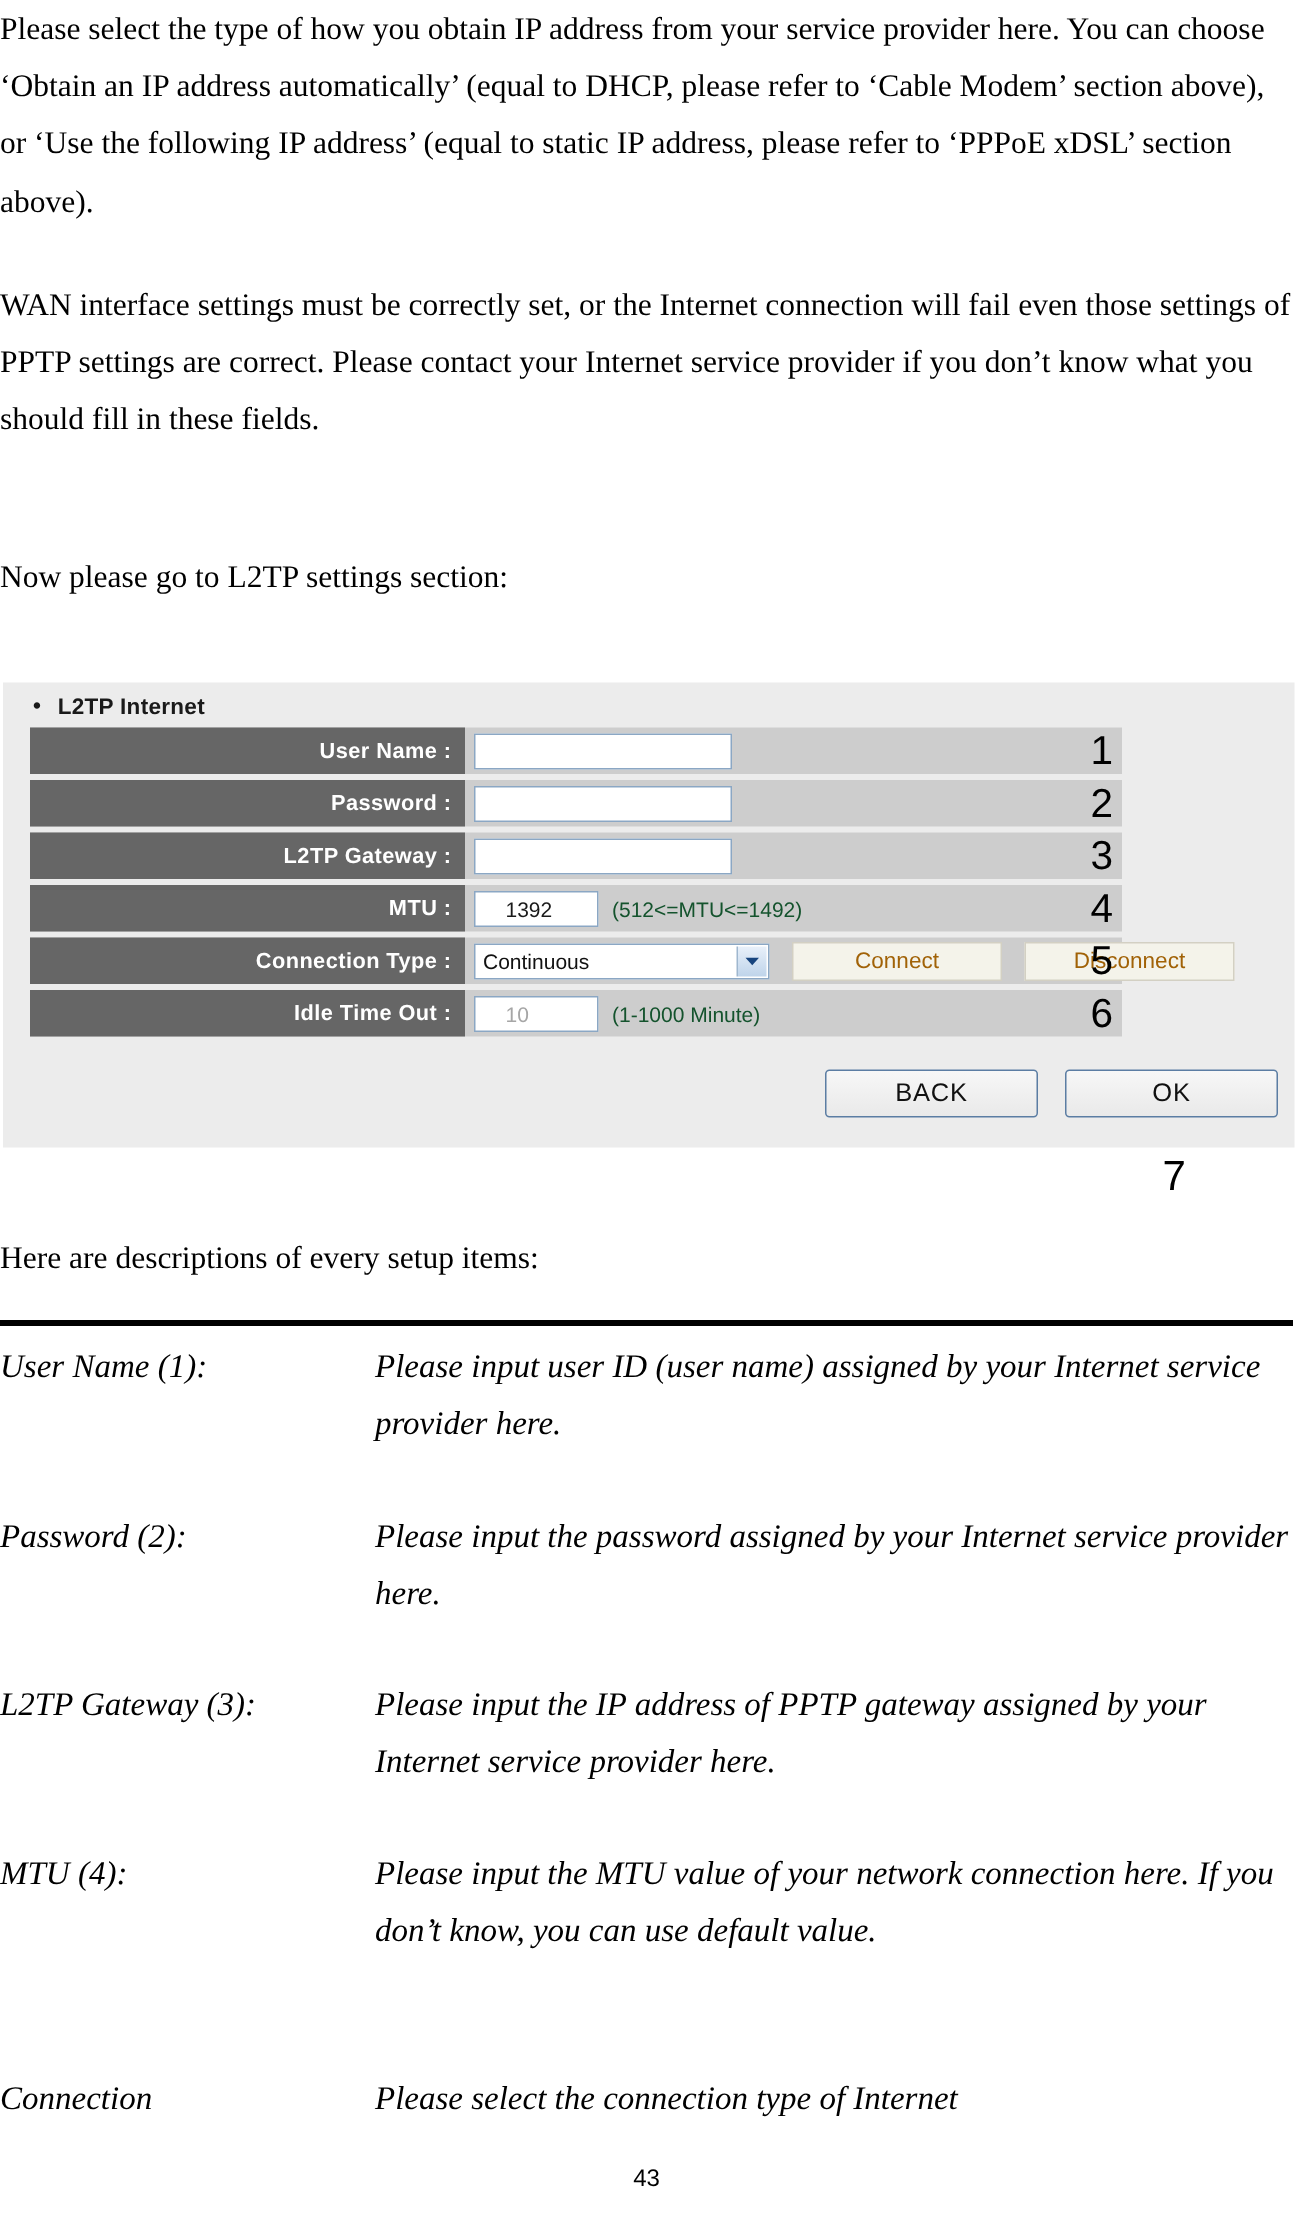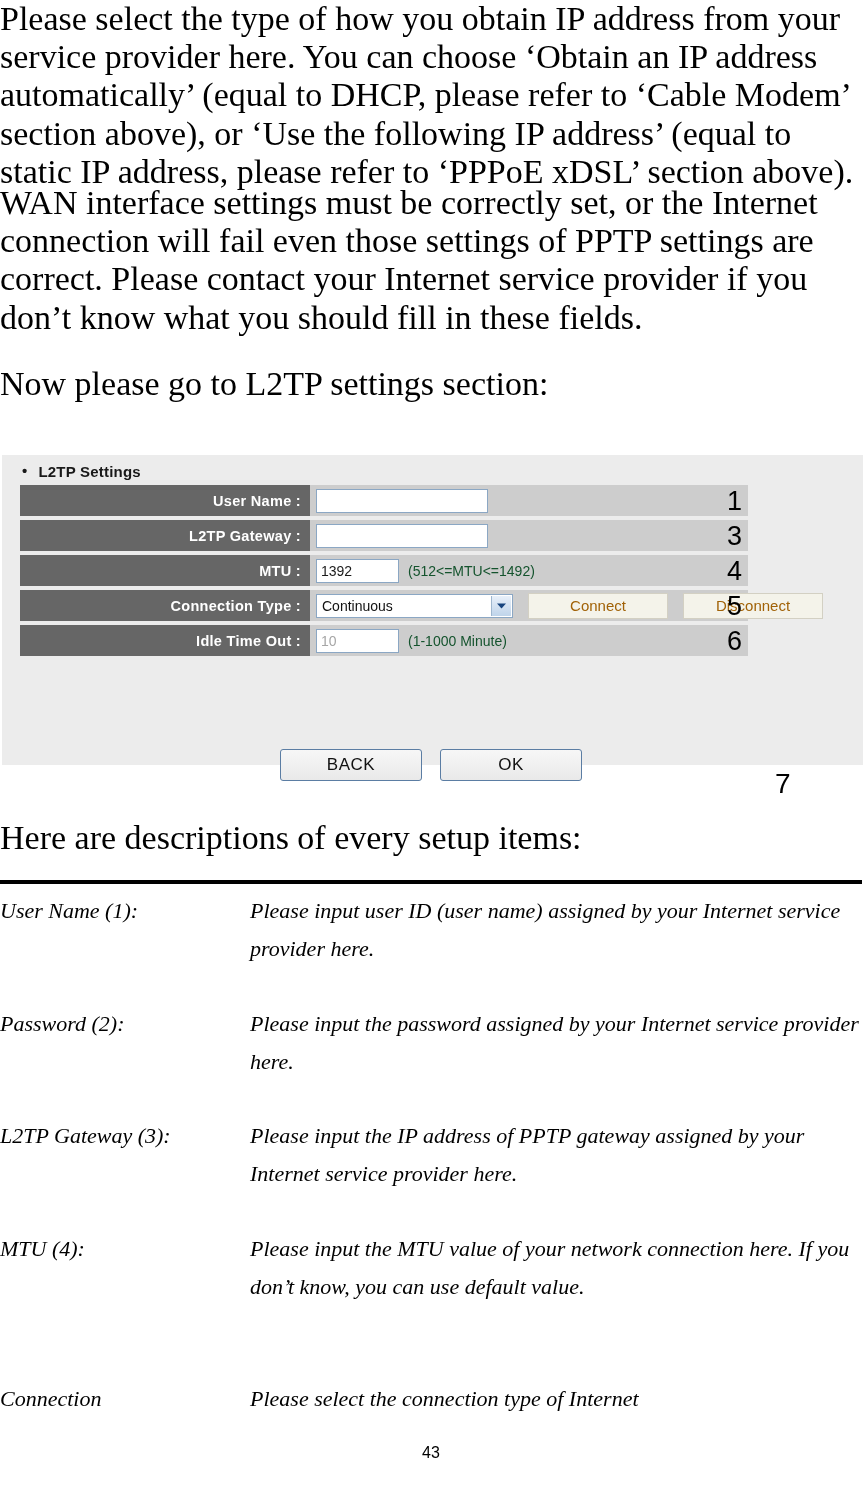--- a/index.html
+++ b/index.html
@@ -15,21 +15,21 @@
     color: #000000;
     overflow: hidden;
   }
 
   
   .doc-para {
     position: absolute;
     left: 0px;
     width: 862px;
     font-family: "Liberation Serif", serif;
-    font-size: 34px;
+    font-size: 21px;
     line-height: 38.2px;
     text-align: left;
     color: #000;
   }
   #para-1 { top: 0px; }
   #para-2 { top: 184px; }
   #para-3 { top: 365px; }
   #para-4 { top: 819px; }
 
   
@@ -106,21 +106,21 @@
   .txt-input {
     background: #ffffff;
     border: 1px solid #8ba7c4;
     box-sizing: border-box;
     height: 24px;
     font-family: "Liberation Sans", sans-serif;
     font-size: 14px;
     color: #1a1a1a;
     display: flex;
     align-items: center;
-    padding: 0 4px;
+    padding: 0 20px;
     outline: none;
   }
   .txt-wide { width: 172px; }
   .txt-small { width: 83px; }
   .txt-input.disabled-val { color: #a6a6a6; }
 
   .hint {
     font-family: "Liberation Sans", sans-serif;
     font-size: 14px;
     color: #14532d;
@@ -184,27 +184,26 @@
     transform: translateY(-50%);
     font-family: "Liberation Sans", sans-serif;
     font-size: 27px;
     color: #000;
     line-height: 1;
   }
 
   
   .btn-bar {
     position: absolute;
-    left: 10px;
+    left: 30px;
     top: 258px;
     width: 820px;
     display: flex;
-    justify-content: center;
-    align-items: center;
-    margin-top: 36px;
+    justify-content: flex-end;
+    align-items: center;
   }
   .big-btn {
     width: 142px;
     height: 32px;
     background: linear-gradient(#f7f7f7, #e9e9e9);
     border: 1px solid #5b7da3;
     border-radius: 3px;
     font-family: "Liberation Sans", sans-serif;
     font-size: 17px;
     color: #111;
@@ -274,33 +273,40 @@
 </head>
 <body>
 
 <div class="doc-para" id="para-1">Please select the type of how you obtain IP address from your service provider here. You can choose ‘Obtain an IP address automatically’ (equal to DHCP, please refer to ‘Cable Modem’ section above), or ‘Use the following IP address’ (equal to static IP address, please refer to ‘PPPoE xDSL’ section above).</div>
 <div class="doc-para" id="para-2">WAN interface settings must be correctly set, or the Internet connection will fail even those settings of PPTP settings are correct. Please contact your Internet service provider if you don’t know what you should fill in these fields.</div>
 <div class="doc-para" id="para-3">Now please go to L2TP settings section:</div>
 
 <div class="router-panel">
 
   <div class="panel-header">
-    <span class="bullet">•</span><span>L2TP Settings</span>
+    <span class="bullet">•</span><span>L2TP Internet</span>
   </div>
 
   <div class="form-rows">
 
     <div class="form-row">
       <div class="row-label">User Name :</div>
       <div class="row-field">
         <div class="txt-input txt-wide"></div>
       </div>
       <span class="callout">1</span>
     </div>
 
+    <div class="form-row">
+      <div class="row-label">Password :</div>
+      <div class="row-field">
+        <div class="txt-input txt-wide"></div>
+      </div>
+      <span class="callout">2</span>
+    </div>
 
     <div class="form-row">
       <div class="row-label">L2TP Gateway :</div>
       <div class="row-field">
         <div class="txt-input txt-wide"></div>
       </div>
       <span class="callout">3</span>
     </div>
 
     <div class="form-row">

